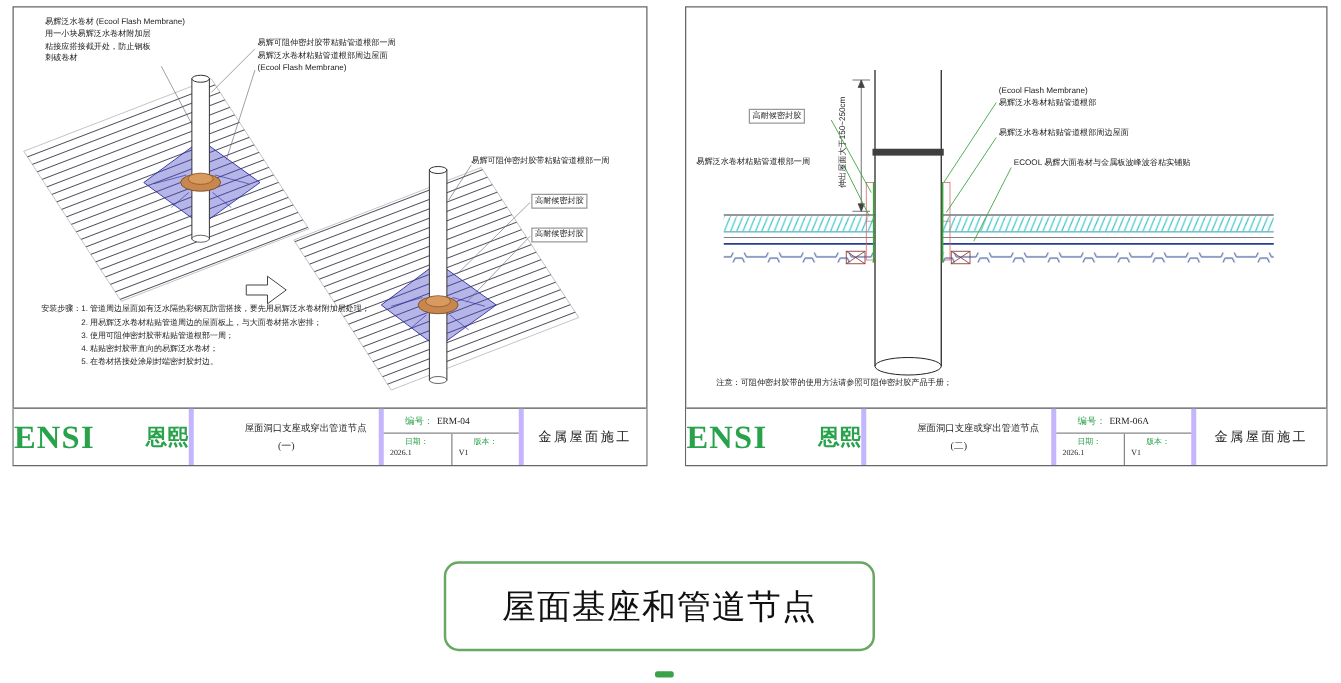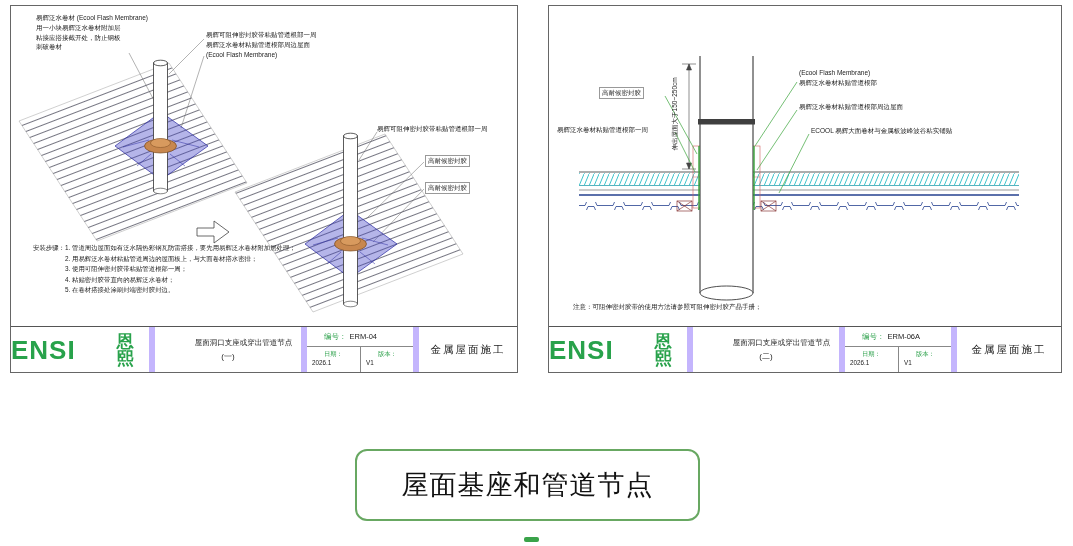--- a/index.html
+++ b/index.html
@@ -14,21 +14,21 @@
 
   .ann{position:absolute;font-size:6.5px;line-height:1.5;color:#222;background:transparent;white-space:normal;}
   .ann.boxed{border:1px solid #999;padding:0 2px;background:#fff;white-space:nowrap;}
   .ann.vert{transform:rotate(-90deg);text-align:center;}
 
   .steps{position:absolute;left:22px;top:237px;width:350px;font-size:6.4px;line-height:1.65;display:flex;}
   .steps-title{flex:0 0 auto;}
   .steps-list{flex:1;}
 
   .titleblock{position:absolute;left:0;right:0;bottom:0;height:46px;border-top:1px solid #555;display:flex;background:#fff;}
-  .tb-cell{border-right:6px solid #c4b5fd;height:100%;}
+  .tb-cell{border-right:4px solid #c4b5fd;height:100%;font-family:Liberation Serif, serif;}
   .tb-logo{width:144px;display:flex;align-items:center;justify-content:center;gap:5px;}
   .logo-en{font-size:26px;font-weight:900;color:#28a24b;letter-spacing:1px;line-height:1;}
   .logo-cn{font-size:17px;font-weight:700;color:#28a24b;line-height:1;margin-left:36px;}
   .tb-title{width:152px;display:flex;flex-direction:column;align-items:center;justify-content:center;gap:3px;}
   .tb-title-main{font-size:7.5px;margin-left:31px;}
   .tb-title-no{font-size:8px;}
   .tb-info{width:112px;display:flex;flex-direction:column;font-size:7px;}
   .tb-info-top{height:20px;display:flex;align-items:center;padding-left:5px;gap:3px;border-bottom:1px solid #888;font-size:7.5px;}
   .tb-info-bottom{flex:1;display:flex;}
   .tb-sub{width:50%;padding:2px 0 0 5px;font-size:6.3px;line-height:1.5;}

